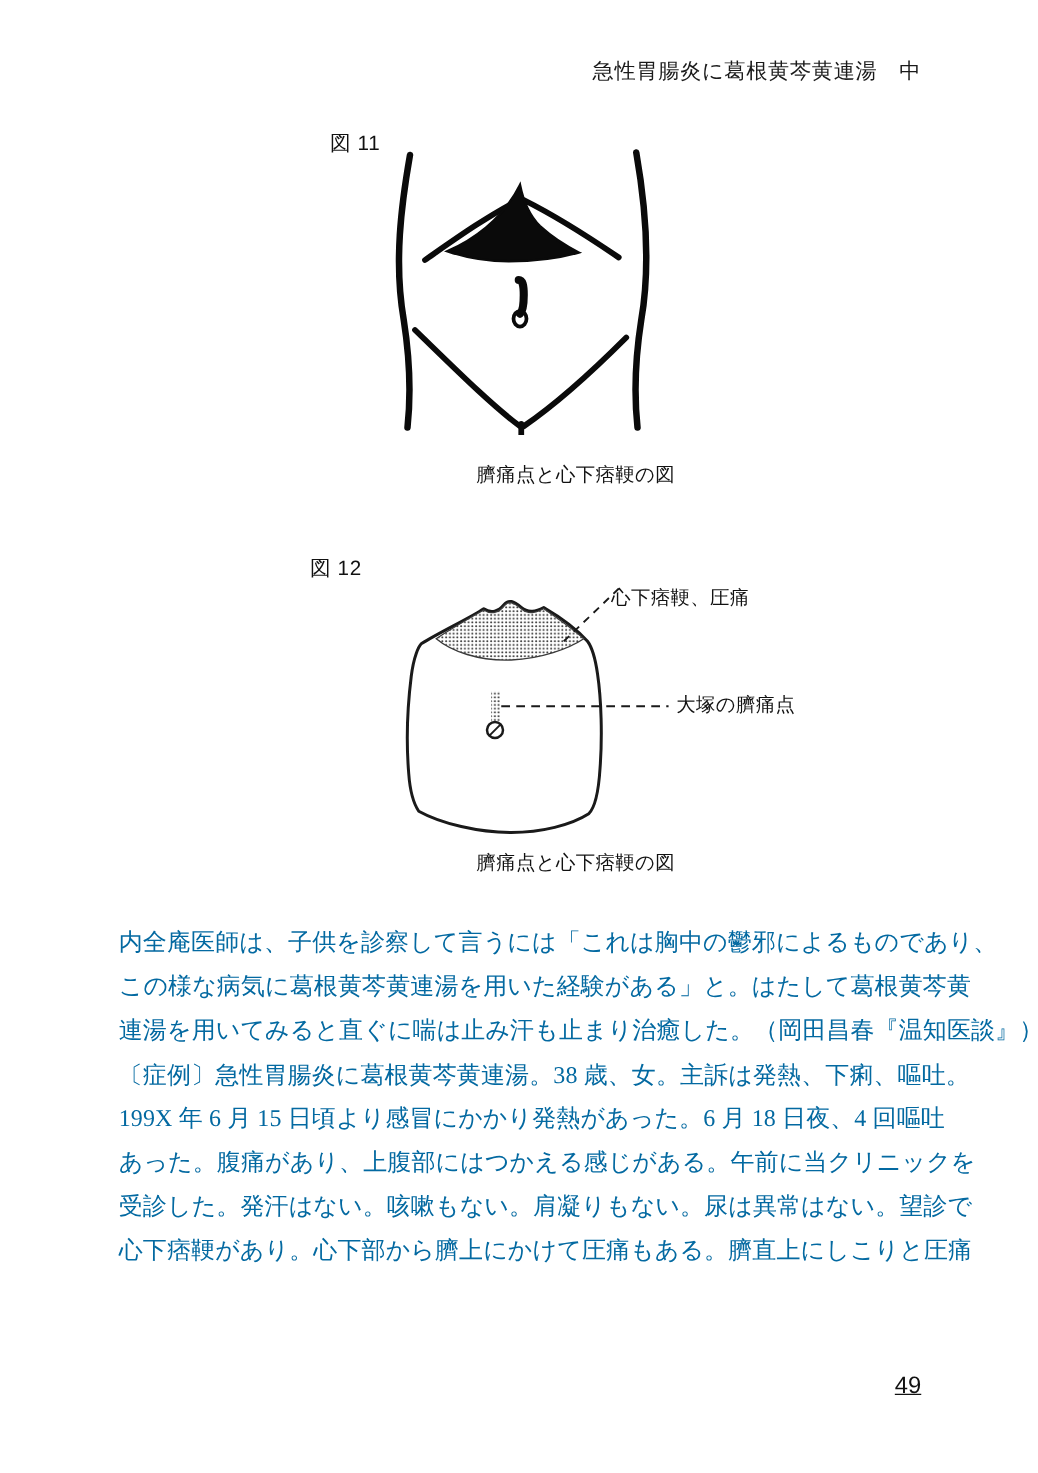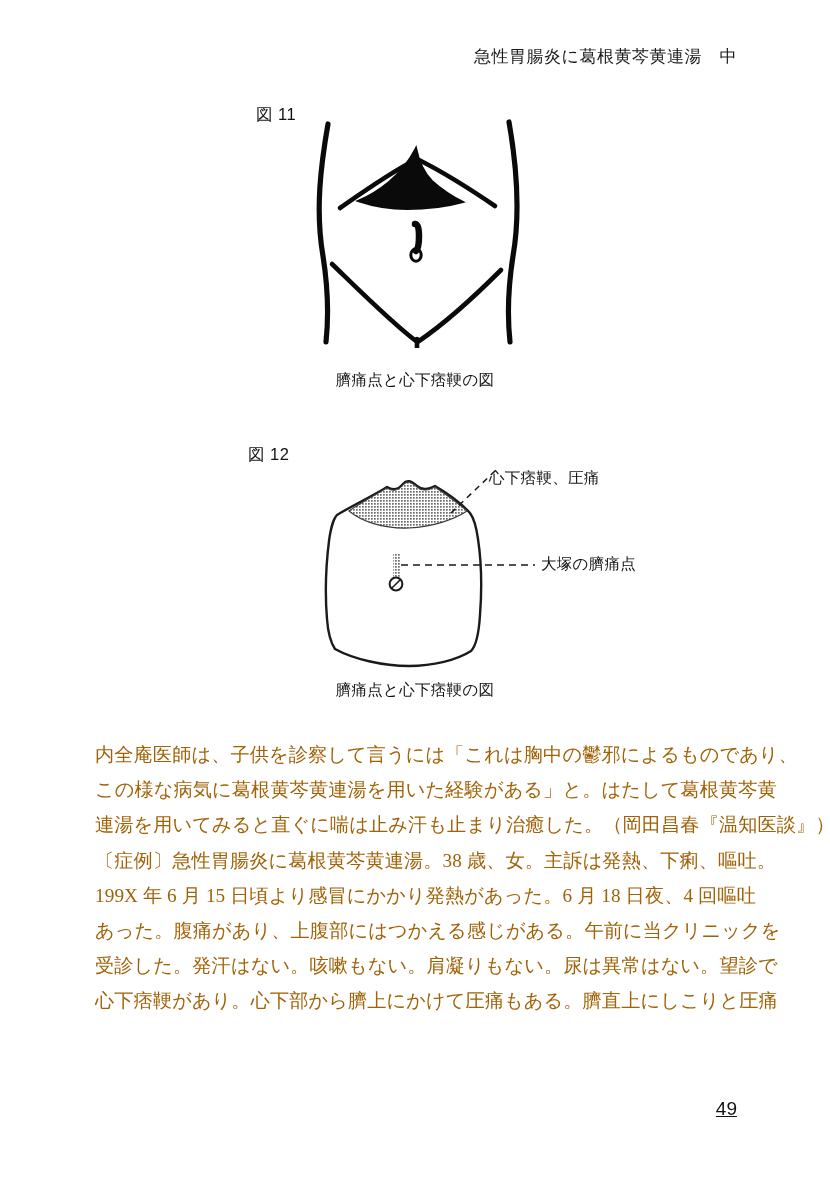--- a/index.html
+++ b/index.html
@@ -45,21 +45,21 @@
     letter-spacing: 0.5px;
     white-space: pre;
   }
   .fig-caption {
     position: absolute;
     font-family: "Liberation Sans", "DejaVu Sans", sans-serif;
     font-size: 15.5px;
     color: #111;
     letter-spacing: 0.3px;
     white-space: pre;
-    text-align: center;
+    text-align: right;
   }
   .fig-annot {
     position: absolute;
     font-family: "Liberation Sans", "DejaVu Sans", sans-serif;
     font-size: 15.5px;
     color: #111;
     letter-spacing: 0.3px;
     white-space: pre;
   }
 
@@ -73,21 +73,21 @@
     position: absolute;
     left: 95px;
     top: 737px;
     width: 645px;
   }
   .body-line {
     font-family: "Liberation Serif", "DejaVu Serif", serif;
     font-size: 19.2px;
     line-height: 35.2px;
     height: 35.2px;
-    color: #a16207;
+    color: #0369a1;
     white-space: pre;
     letter-spacing: 0.1px;
   }
 
   
   .folio {
     position: absolute;
     right: 93px;
     top: 1098px;
     font-family: "Liberation Sans", "DejaVu Sans", sans-serif;
@@ -96,21 +96,21 @@
     text-decoration: underline;
   }
 </style>
 </head>
 <body>
 
 <div class="page">
 
   <div class="running-head">急性胃腸炎に葛根黄芩黄連湯　中</div>
 
-  <div class="fig-label" style="left:256px; top:104px;">図 11</div>
+  <div class="fig-label" style="left:264px; top:104px;">図 11</div>
 
   <div class="figure-area" style="left:285px; top:118px;">
     <svg width="260" height="230" viewBox="0 0 260 230">
       <g fill="none" stroke="#0a0a0a" stroke-linecap="round" stroke-linejoin="round">
 
         <path d="M43 6 C36 46, 30 92, 38 138 C43 170, 44 196, 41 224" stroke-width="5.2"></path>
 
         <path d="M224 4 C231 44, 236 92, 228 138 C223 170, 222 196, 225 224" stroke-width="5.2"></path>
 
         <path d="M55 90 C78 74, 103 56, 130 42" stroke-width="4.6"></path>

